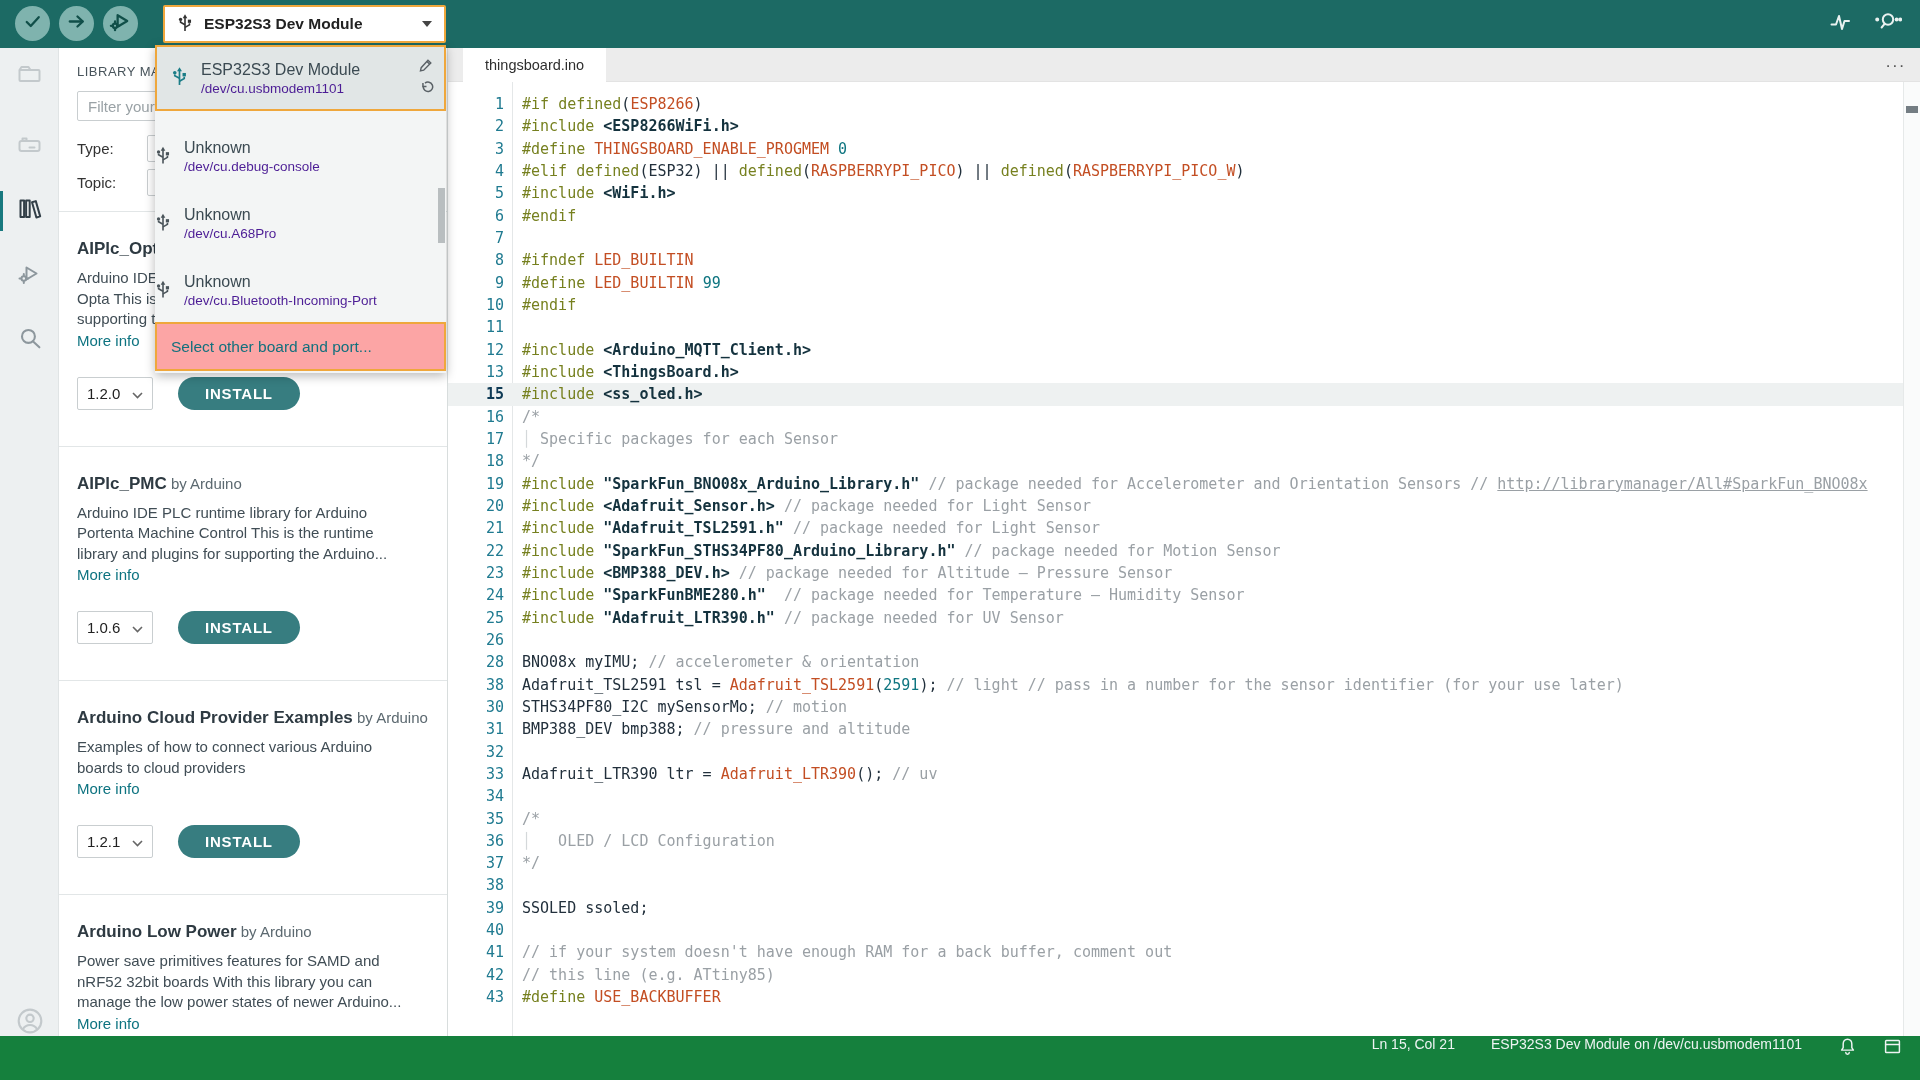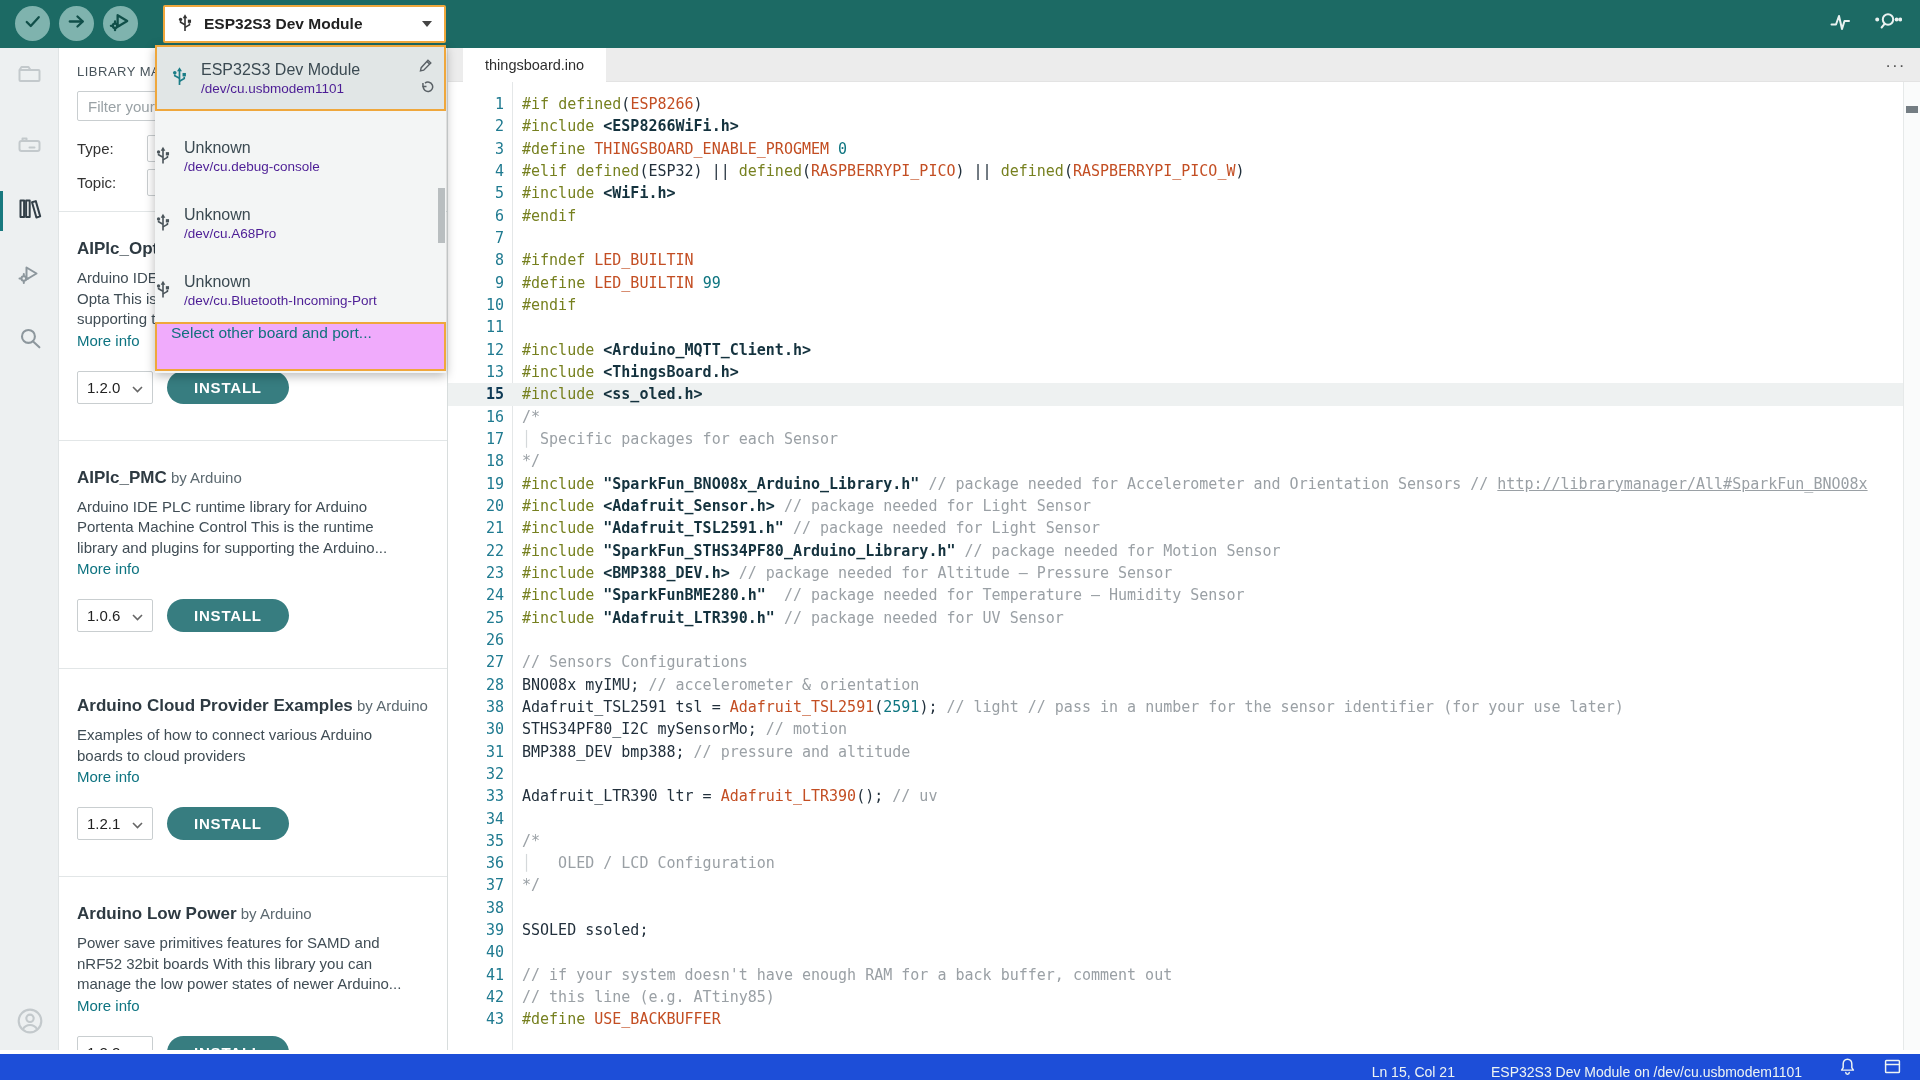--- a/index.html
+++ b/index.html
@@ -24,21 +24,21 @@
   .dd-selected { position:absolute; left:0; top:0; right:0; height:66px; background:#e1e6e6;
               border:2px solid #efa73c; display:flex; align-items:center; padding-left:14px; cursor:pointer; }
   .dd-text { margin-left:13px; }
   .dd-title { font-size:16px; color:#3b4a52; }
   .dd-sub { font-size:13.5px; color:#4c1d95; margin-top:2px; }
   .dd-side-icons { margin-left:auto; margin-right:10px; display:flex; flex-direction:column; gap:3px; align-items:center; }
   .dd-side-icons svg { stroke:#5a6166; fill:none; stroke-width:1.6; }
   .dd-ports { position:absolute; left:0; right:0; top:78px; }
   .dd-item { height:67px; display:flex; align-items:center; padding-left:0; cursor:pointer; }
   .dd-footer { position:absolute; left:0; right:0; bottom:2px; height:49px; border:2px solid #efa73c;
-              background:#f0abfc; display:flex; padding-left:14px;
+              background:#fca5a5; display:flex; align-items:center; padding-left:14px;
               color:#12707d; font-size:15.5px; cursor:pointer; }
   .dd-scroll-thumb { position:absolute; right:1px; top:143px; width:7px; height:55px; background:#b9bec0; }
 
   
   .sidebar { position:absolute; left:0; top:48px; bottom:30px; width:59px; background:#edf0f1; border-right:1px solid #e0e4e5; z-index:10; }
   .sb-item { position:absolute; left:0; width:59px; height:52px; display:flex; align-items:center; justify-content:center; cursor:pointer; }
   .sb-item svg { fill:none; stroke-width:2; stroke-linecap:round; stroke-linejoin:round; }
   .sb-light svg { stroke:#c3c9cc; }
   .sb-mid svg { stroke:#8d979d; }
   .sb-item.active svg { stroke:#323f48; }
@@ -57,21 +57,21 @@
   .lm-select { flex:1; height:27px; border:1px solid #c9ced0; border-radius:2px; background:#fff;
                display:flex; align-items:center; justify-content:space-between; padding:0 8px; font-size:15px; color:#222; cursor:pointer; }
   .lm-divider { border-top:1px solid #e2e6e7; margin-top:15px; }
   .chev svg { stroke:#666; fill:none; stroke-width:1.6; }
 
   .lib-card { padding:26px 18px 36px; border-bottom:1px solid #e2e6e7; }
   .lc-name { font-size:17px; font-weight:bold; color:#2e3a42; line-height:22px; }
   .lc-author { font-size:15px; font-weight:normal; color:#5c6970; }
   .lc-desc { margin-top:8px; font-size:15px; line-height:20.5px; color:#404d55; }
   .lc-more { margin-top:2px; font-size:15px; color:#0d7380; cursor:pointer; width:max-content; }
-  .lc-controls { margin-top:22px; display:flex; gap:14px; align-items:center; }
+  .lc-controls { margin-top:28px; display:flex; gap:25px; align-items:center; }
   .lc-version { width:76px; height:33px; border:1px solid #c9ced0; border-radius:2px; background:#fff;
                 display:flex; align-items:center; justify-content:space-between; padding:0 9px; font-size:15px; color:#222; cursor:pointer; }
   .lc-install { height:33px; border:none; border-radius:17px; background:#377d80; color:#fff; font-weight:bold;
                 font-size:15px; letter-spacing:.8px; padding:0 27px; display:flex; align-items:center; cursor:pointer;
                 font-family:"Liberation Sans",sans-serif; }
 
   
   .tabbar { position:absolute; left:448px; right:0; top:48px; height:34px; background:#ececec; border-bottom:1px solid #e3e3e3; z-index:5; }
   .tab { position:absolute; left:15px; top:0; height:34px; background:#fff; padding:0 22px;
          display:flex; align-items:center; font-size:14.5px; color:#2e2e2e; cursor:pointer; }
@@ -92,22 +92,22 @@
   .tk-s { color:#14323e; font-weight:bold; }
   .tk-n { color:#0e7580; }
   .tk-c { color:#9aa0a5; }
   .tk-l { color:#9aa0a5; text-decoration:underline; }
   .tk-g { color:#d4d8da; }
 
   .scroll-col { position:absolute; right:0; top:82px; width:17px; bottom:30px; background:#fafbfb; border-left:1px solid #e6e9e9; z-index:6; }
   .scroll-thumb { position:absolute; top:24px; left:2px; right:2px; height:7px; background:#747d83; cursor:pointer; }
 
   
-  .statusbar { position:absolute; left:0; right:0; bottom:0; height:26px; background:#1d4ed8; color:#eef4f3;
-               font-size:14px; display:flex; align-items:flex-end; justify-content:flex-end; gap:36px;
+  .statusbar { position:absolute; left:0; right:0; bottom:0; height:44px; background:#15803d; color:#eef4f3;
+               font-size:14px; display:flex; align-items:flex-start; justify-content:flex-end; gap:36px;
                padding-right:18px; z-index:50; }
   .sb-icons { display:flex; gap:26px; align-items:center; }
   .statusbar svg { stroke:#eef4f3; fill:none; stroke-width:1.7; stroke-linecap:round; stroke-linejoin:round; cursor:pointer; }
   .status-text { cursor:pointer; }
 
   
   .tb-right { position:absolute; right:18px; top:0; height:48px; display:flex; gap:22px; align-items:center; }
   .tb-right svg { stroke:#e9f1f0; fill:none; stroke-width:2; stroke-linecap:round; stroke-linejoin:round; cursor:pointer; }
 
   .usb-glyph path, .usb-glyph rect, .usb-glyph circle { stroke-width:1.8; }
@@ -404,21 +404,20 @@
       <div class="code-line"><div class="ln">17</div><div class="lt"><span class="tk-g">│</span><span class="tk-c"> Specific packages for each Sensor</span></div></div>
       <div class="code-line"><div class="ln">18</div><div class="lt"><span class="tk-c">*/</span></div></div>
       <div class="code-line"><div class="ln">19</div><div class="lt"><span class="tk-d">#include </span><span class="tk-s">"SparkFun_BNO08x_Arduino_Library.h"</span><span class="tk-c"> // package needed for Accelerometer and Orientation Sensors // </span><span class="tk-l">http://librarymanager/All#SparkFun_BNO08x</span></div></div>
       <div class="code-line"><div class="ln">20</div><div class="lt"><span class="tk-d">#include </span><span class="tk-s">&lt;Adafruit_Sensor.h&gt;</span><span class="tk-c"> // package needed for Light Sensor</span></div></div>
       <div class="code-line"><div class="ln">21</div><div class="lt"><span class="tk-d">#include </span><span class="tk-s">"Adafruit_TSL2591.h"</span><span class="tk-c"> // package needed for Light Sensor</span></div></div>
       <div class="code-line"><div class="ln">22</div><div class="lt"><span class="tk-d">#include </span><span class="tk-s">"SparkFun_STHS34PF80_Arduino_Library.h"</span><span class="tk-c"> // package needed for Motion Sensor</span></div></div>
       <div class="code-line"><div class="ln">23</div><div class="lt"><span class="tk-d">#include </span><span class="tk-s">&lt;BMP388_DEV.h&gt;</span><span class="tk-c"> // package needed for Altitude – Pressure Sensor</span></div></div>
       <div class="code-line"><div class="ln">24</div><div class="lt"><span class="tk-d">#include </span><span class="tk-s">"SparkFunBME280.h"</span><span class="tk-c">  // package needed for Temperature – Humidity Sensor</span></div></div>
       <div class="code-line"><div class="ln">25</div><div class="lt"><span class="tk-d">#include </span><span class="tk-s">"Adafruit_LTR390.h"</span><span class="tk-c"> // package needed for UV Sensor</span></div></div>
       <div class="code-line"><div class="ln">26</div><div class="lt"></div></div>
-      <div class="code-line"><div class="ln">27</div><div class="lt"><span class="tk-c">// Sensors Configurations</span></div></div>
       <div class="code-line"><div class="ln">28</div><div class="lt"><span class="tk-p">BNO08x myIMU; </span><span class="tk-c">// accelerometer &amp; orientation</span></div></div>
       <div class="code-line"><div class="ln">38</div><div class="lt"><span class="tk-p">Adafruit_TSL2591 tsl = </span><span class="tk-m">Adafruit_TSL2591</span><span class="tk-p">(</span><span class="tk-n">2591</span><span class="tk-p">); </span><span class="tk-c">// light // pass in a number for the sensor identifier (for your use later)</span></div></div>
       <div class="code-line"><div class="ln">30</div><div class="lt"><span class="tk-p">STHS34PF80_I2C mySensorMo; </span><span class="tk-c">// motion</span></div></div>
       <div class="code-line"><div class="ln">31</div><div class="lt"><span class="tk-p">BMP388_DEV bmp388; </span><span class="tk-c">// pressure and altitude</span></div></div>
       <div class="code-line"><div class="ln">32</div></div>
       <div class="code-line"><div class="ln">33</div><div class="lt"><span class="tk-p">Adafruit_LTR390 ltr = </span><span class="tk-m">Adafruit_LTR390</span><span class="tk-p">(); </span><span class="tk-c">// uv</span></div></div>
       <div class="code-line"><div class="ln">34</div><div class="lt"></div></div>
       <div class="code-line"><div class="ln">35</div><div class="lt"><span class="tk-c">/*</span></div></div>
       <div class="code-line"><div class="ln">36</div><div class="lt"><span class="tk-g">│</span><span class="tk-c">   OLED / LCD Configuration</span></div></div>
       <div class="code-line"><div class="ln">37</div><div class="lt"><span class="tk-c">*/</span></div></div>

